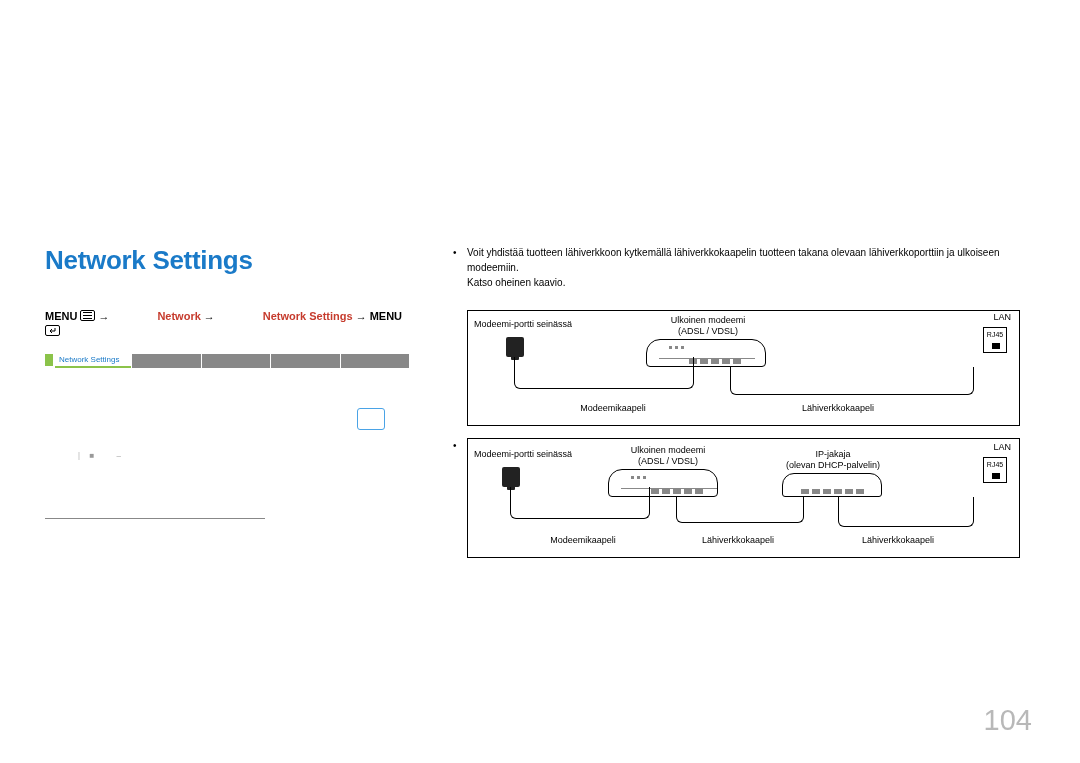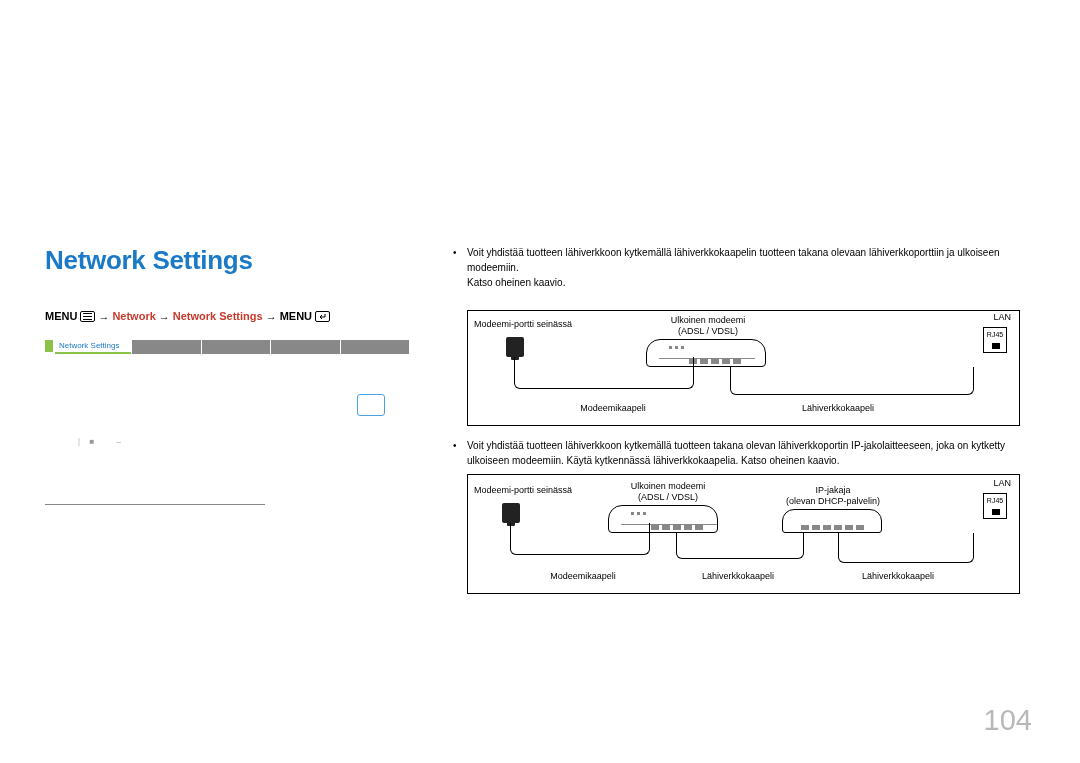--- a/index.html
+++ b/index.html
@@ -1,22 +1,22 @@
 <!DOCTYPE html>
 <html><head>
 <meta charset="utf-8">
 <style>
   * { margin: 0; padding: 0; box-sizing: border-box; }
   body { font-family: Arial, Helvetica, sans-serif; width: 1080px; height: 763px; background: #fff; position: relative; color: #000; }
   .page { padding: 245px 60px 7px 45px; position: relative; height: 100%; }
   .left-col { width: 365px; float: left; }
   .right-col { width: 575px; float: right; }
   h1.title { font-size: 26px; font-weight: 600; color: #1a7ac8; margin-bottom: 34px; letter-spacing: -0.3px; }
-  .breadcrumb { font-size: 11px; font-weight: bold; margin-bottom: 18px; display: flex; align-items: center; flex-wrap: wrap; gap: 3px; }
-  .breadcrumb .hl { color: #c63b2d; }
+  .breadcrumb { font-size: 11px; font-weight: bold; margin-bottom: 18px; display: flex; align-items: flex-start; flex-wrap: wrap; gap: 3px; }
+  .breadcrumb .hl { color: #c63b2d; margin-left: 45px; }
   .breadcrumb .arr { color: #000; font-size: 11px; }
   .breadcrumb .icon { display: inline-flex; align-items: center; justify-content: center; border: 1px solid #000; border-radius: 2px; width: 15px; height: 11px; font-size: 7px; line-height: 9px; vertical-align: middle; }
   .screenshot { border: 0; margin-bottom: 8px; margin-top: 4px; }
   .scr-head { display: flex; }
   .scr-tabs { flex: 1; display: flex; height: 14px; }
   .scr-tab { flex: 1; background: #888; margin-right: 1px; }
   .scr-tab.first { background: #fff; color: #1a7ac8; font-size: 8px; padding: 0 4px; border-bottom: 2px solid #8bc34a; line-height: 12px; }
   .scr-indicator { width: 8px; height: 12px; background: #8bc34a; margin-right: 2px; }
   .scr-body { height: 120px; position: relative; }
   .scr-body .wifi-box { position: absolute; right: 25px; top: 40px; width: 28px; height: 22px; border: 1.5px solid #4aa3e6; border-radius: 3px; }
@@ -131,21 +131,20 @@
 
           <div class="cable" style="left:46px; top:46px; width:180px; height:32px;"></div>
           <div class="cable" style="left:262px; top:56px; width:244px; height:28px;"></div>
 
           <span class="lbl" style="left:90px; top:92px; width:110px;">Modeemikaapeli</span>
           <span class="lbl" style="left:300px; top:92px; width:140px;">Lähiverkkokaapeli</span>
         </div>
       </li>
 
       <li>
-        <span>Voit yhdistää tuotteen lähiverkkoon kytkemällä tuotteen takana olevan lähiverkkoportin IP-jakolaitteeseen, joka on kytketty ulkoiseen modeemiin. Käytä kytkennässä lähiverkkokaapelia. Katso oheinen kaavio.</span>
 
         
         <div class="diagram" style="height:120px;">
           <span class="lbl" style="left:6px; top:10px;">Modeemi-portti seinässä</span>
           <div class="wallport" style="left:34px; top:28px;"></div>
 
           <span class="lbl" style="left:150px; top:6px; width:100px;">Ulkoinen modeemi</span>
           <span class="lbl" style="left:150px; top:17px; width:100px;">(ADSL / VDSL)</span>
           <div class="modem" style="left:140px; top:30px; width:110px;">
             <div class="ind">

